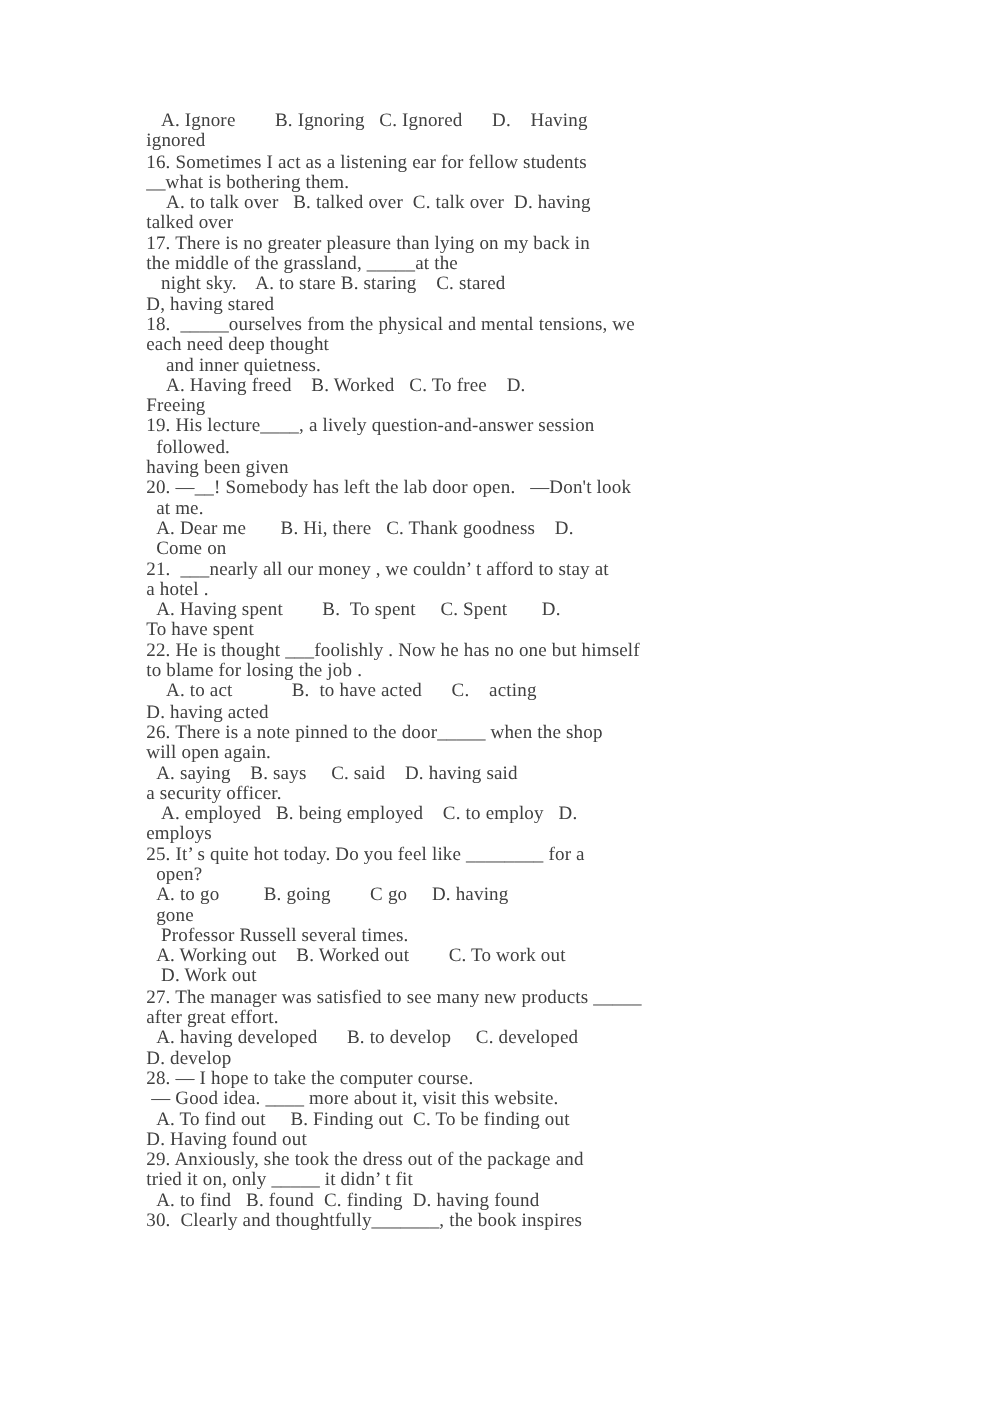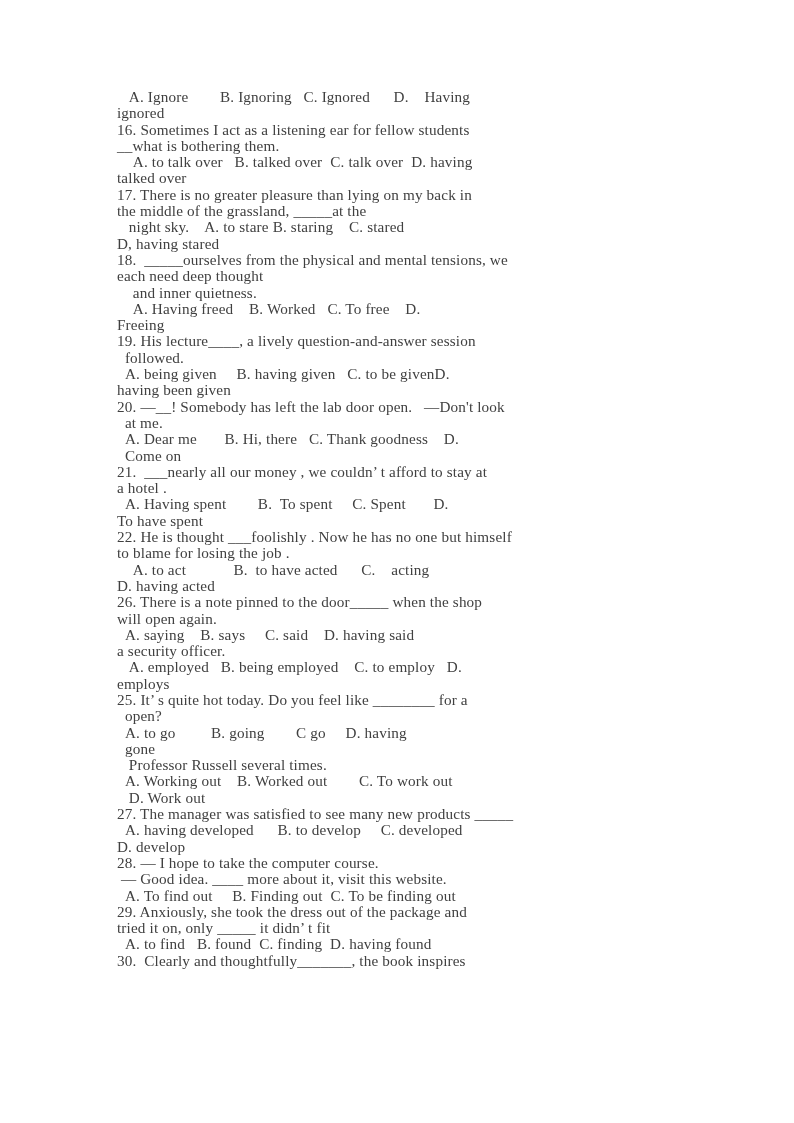--- a/index.html
+++ b/index.html
@@ -63,21 +63,20 @@
     <div class="qline">the middle of the grassland, _____at the</div>
     <div class="qline">   night sky.    A. to stare B. staring    C. stared</div>
     <div class="qline">D, having stared</div>
     <div class="qline blk-just">18.  _____ourselves from the physical and mental tensions, we</div>
     <div class="qline">each need deep thought</div>
     <div class="qline">    and inner quietness.</div>
     <div class="qline">    A. Having freed    B. Worked   C. To free    D.</div>
     <div class="qline">Freeing</div>
     <div class="qline blk-just">19. His lecture____, a lively question-and-answer session</div>
     <div class="qline">  followed.</div>
-    <div class="qline">  A. being given     B. having given   C. to be givenD.</div>
     <div class="qline">having been given</div>
     <div class="qline blk-just">20. —__! Somebody has left the lab door open.   —Don't look</div>
     <div class="qline">  at me.</div>
     <div class="qline">  A. Dear me       B. Hi, there   C. Thank goodness    D.</div>
     <div class="qline">  Come on</div>
     <div class="qline blk-just">21.  ___nearly all our money , we couldn’ t afford to stay at</div>
     <div class="qline">a hotel .</div>
     <div class="qline">  A. Having spent        B.  To spent     C. Spent       D.</div>
     <div class="qline">To have spent</div>
     <div class="qline blk-just">22. He is thought ___foolishly . Now he has no one but himself</div>
@@ -91,24 +90,26 @@
     <div class="qline">   A. employed   B. being employed    C. to employ   D.</div>
     <div class="qline">employs</div>
     <div class="qline blk-just">25. It’ s quite hot today. Do you feel like ________ for a</div>
     <div class="qline">  open?</div>
     <div class="qline">  A. to go         B. going        C go     D. having</div>
     <div class="qline">  gone</div>
     <div class="qline">   Professor Russell several times.</div>
     <div class="qline">  A. Working out    B. Worked out        C. To work out</div>
     <div class="qline">   D. Work out</div>
     <div class="qline blk-just">27. The manager was satisfied to see many new products _____</div>
+    <div class="qline">after great effort.</div>
     <div class="qline">  A. having developed      B. to develop     C. developed</div>
     <div class="qline">D. develop</div>
     <div class="qline">28. — I hope to take the computer course.</div>
     <div class="qline"> — Good idea. ____ more about it, visit this website.</div>
     <div class="qline">  A. To find out     B. Finding out  C. To be finding out</div>
+    <div class="qline">D. Having found out</div>
     <div class="qline blk-just">29. Anxiously, she took the dress out of the package and</div>
     <div class="qline">tried it on, only _____ it didn’ t fit</div>
     <div class="qline">  A. to find   B. found  C. finding  D. having found</div>
     <div class="qline blk-just">30.  Clearly and thoughtfully_______, the book inspires</div>
 
   </div>
 </div>
 
 </body></html>

